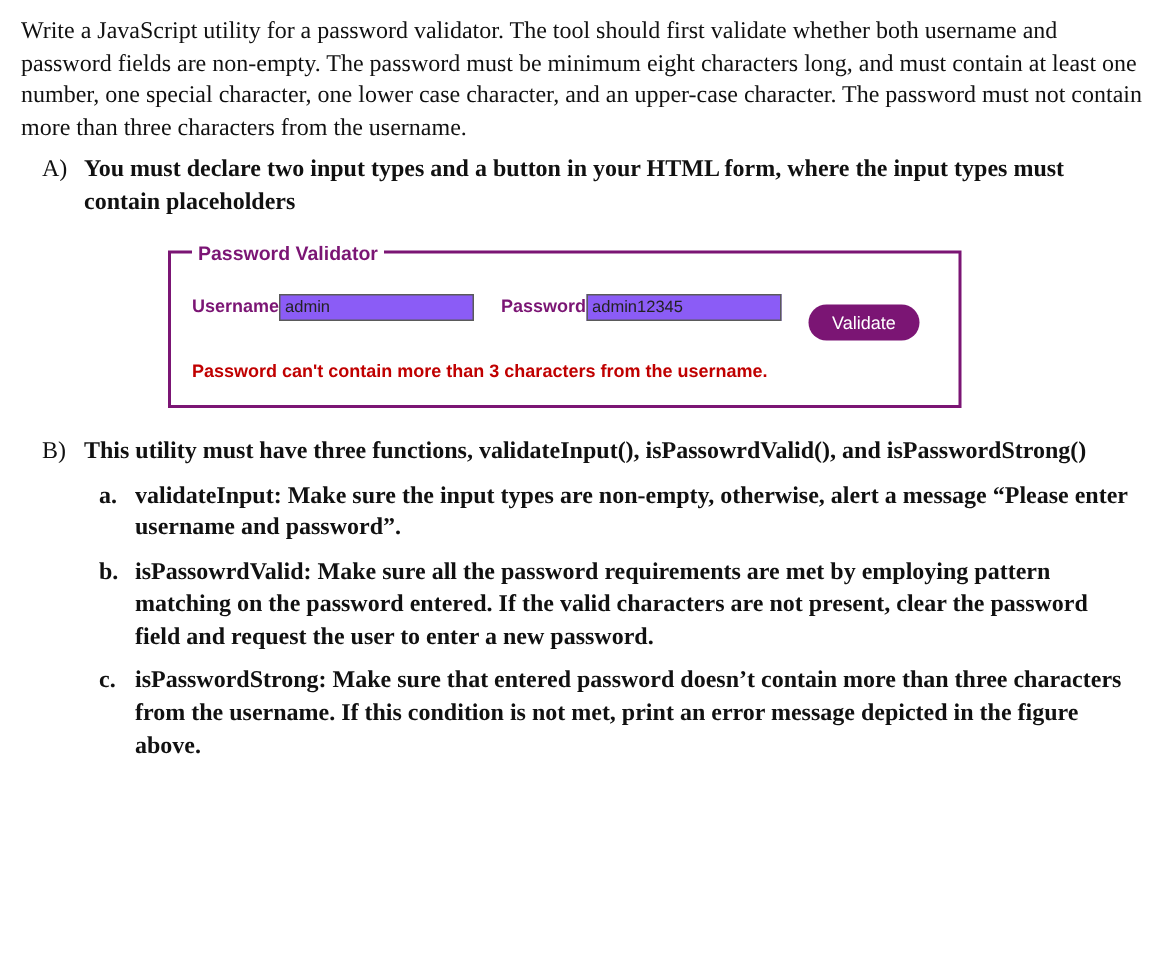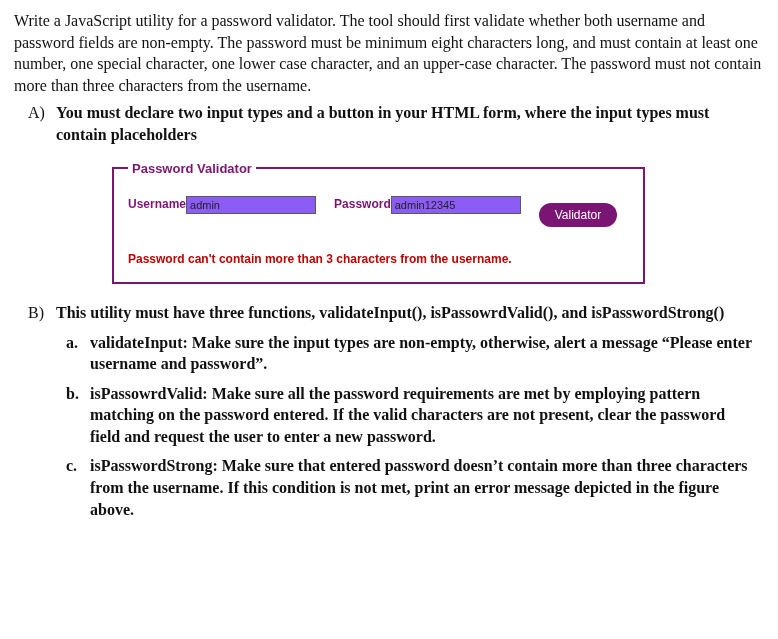--- a/index.html
+++ b/index.html
@@ -103,21 +103,21 @@
     border-radius: 14px;
     padding: 5px 16px;
     font-size: 12px;
     font-family: Verdana, Geneva, sans-serif;
     cursor: pointer;
   }
   .pv-msg {
     color: #c00000;
     font-weight: bold;
     font-size: 12px;
-    margin-top: 24px;
+    margin-top: 12px;
     line-height: 1.4;
   }
 </style>
 </head>
 <body>
 
 <p class="intro">Write a JavaScript utility for a password validator. The tool should first validate whether both username and password fields are non-empty. The password must be minimum eight characters long, and must contain at least one number, one special character, one lower case character, and an upper-case character. The password must not contain more than three characters from the username.</p>
 
 <div class="list-A">
   <div class="label">A)</div>
@@ -130,21 +130,21 @@
     <div class="pv-row">
       <div class="pv-col">
         <span class="lbl">Username</span>
         <input type="text" value="admin" style="">
       </div>
       <div class="pv-col">
         <span class="lbl">Password</span>
         <input type="text" value="admin12345" style="">
       </div>
       <div class="pv-btn-col">
-        <button class="pv-btn">Validator</button>
+        <button class="pv-btn">Validate</button>
       </div>
     </div>
     <div class="pv-msg">Password can't contain more than 3 characters from the username.</div>
   </fieldset>
 </div>
 
 <div class="list-B">
   <div class="label">B)</div>
   <div class="body">
     <div>This utility must have three functions, validateInput(), isPassowrdValid(), and isPasswordStrong()</div>

